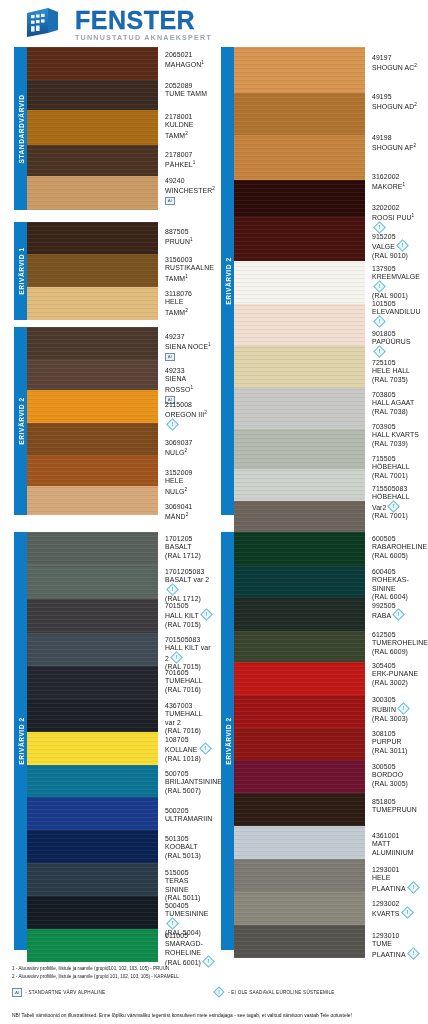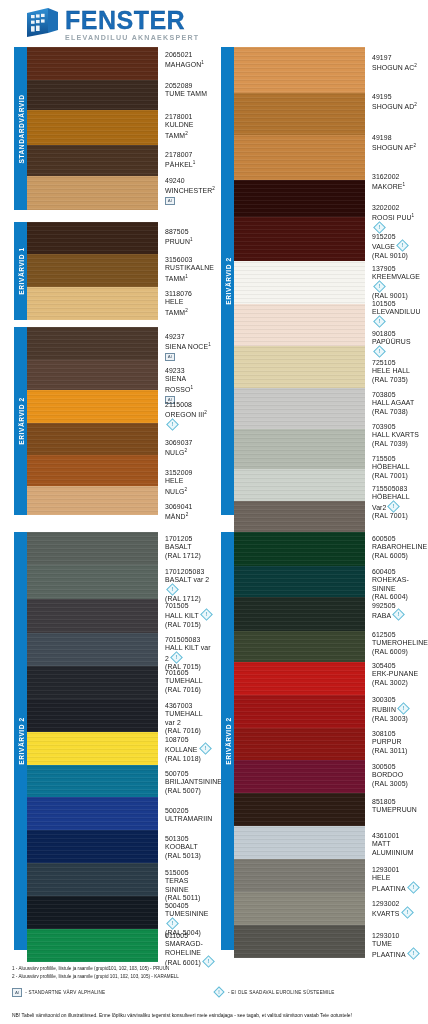--- a/index.html
+++ b/index.html
@@ -8,21 +8,21 @@
     background: #ffffff;
     font-family: "Liberation Sans", sans-serif;
     overflow: hidden;
   }
   #page { position: relative; width: 428px; height: 1024px; background:#fff; }
 
   
   .header { position:absolute; left:0; top:0; width:428px; height:44px; }
   .logo-wrap { position:absolute; left:24px; top:6px; display:flex; align-items:flex-start; }
   .logo-mark { width:36px; height:32px; position:relative; }
-  .logo-text-block { margin-left:5px; padding-top:2px; }
+  .logo-text-block { margin-left:15px; padding-top:2px; }
   .logo-name {
     font-size:25px; font-weight:bold; letter-spacing:0.5px;
     color:#1a6bb5; line-height:25px;
     font-family:"Liberation Sans", sans-serif;
     -webkit-text-stroke:0.3px #0d4f8c;
   }
   .logo-sub {
     font-size:7.1px; letter-spacing:1.25px; color:#9aa6ae;
     line-height:9px; margin-top:1px; font-weight:bold;
   }
@@ -135,21 +135,21 @@
             <rect x="7" y="14.6" width="3.6" height="3.2"></rect>
             <rect x="12" y="14" width="3.6" height="3.2"></rect>
             <rect x="17" y="13.4" width="3.6" height="3.2"></rect>
             <rect x="7" y="20.2" width="3.6" height="5.4"></rect>
             <rect x="12" y="19.6" width="3.6" height="5.4"></rect>
           </g>
         </svg>
       </div>
       <div class="logo-text-block">
         <div class="logo-name">FENSTER</div>
-        <div class="logo-sub">ELEVANDILUU AKNAEKSPERT</div>
+        <div class="logo-sub">TUNNUSTATUD AKNAEKSPERT</div>
       </div>
     </div>
   </div>
 
   <div id="blocks-root">
       <div class="block" style="left: 14px; top: 47px; width: 200px; height: 163px;">
         <div class="cat-bar">
           <span class="cat-bar-label">STANDARDVÄRVID</span>
         </div>
         <div class="swatch-col">

